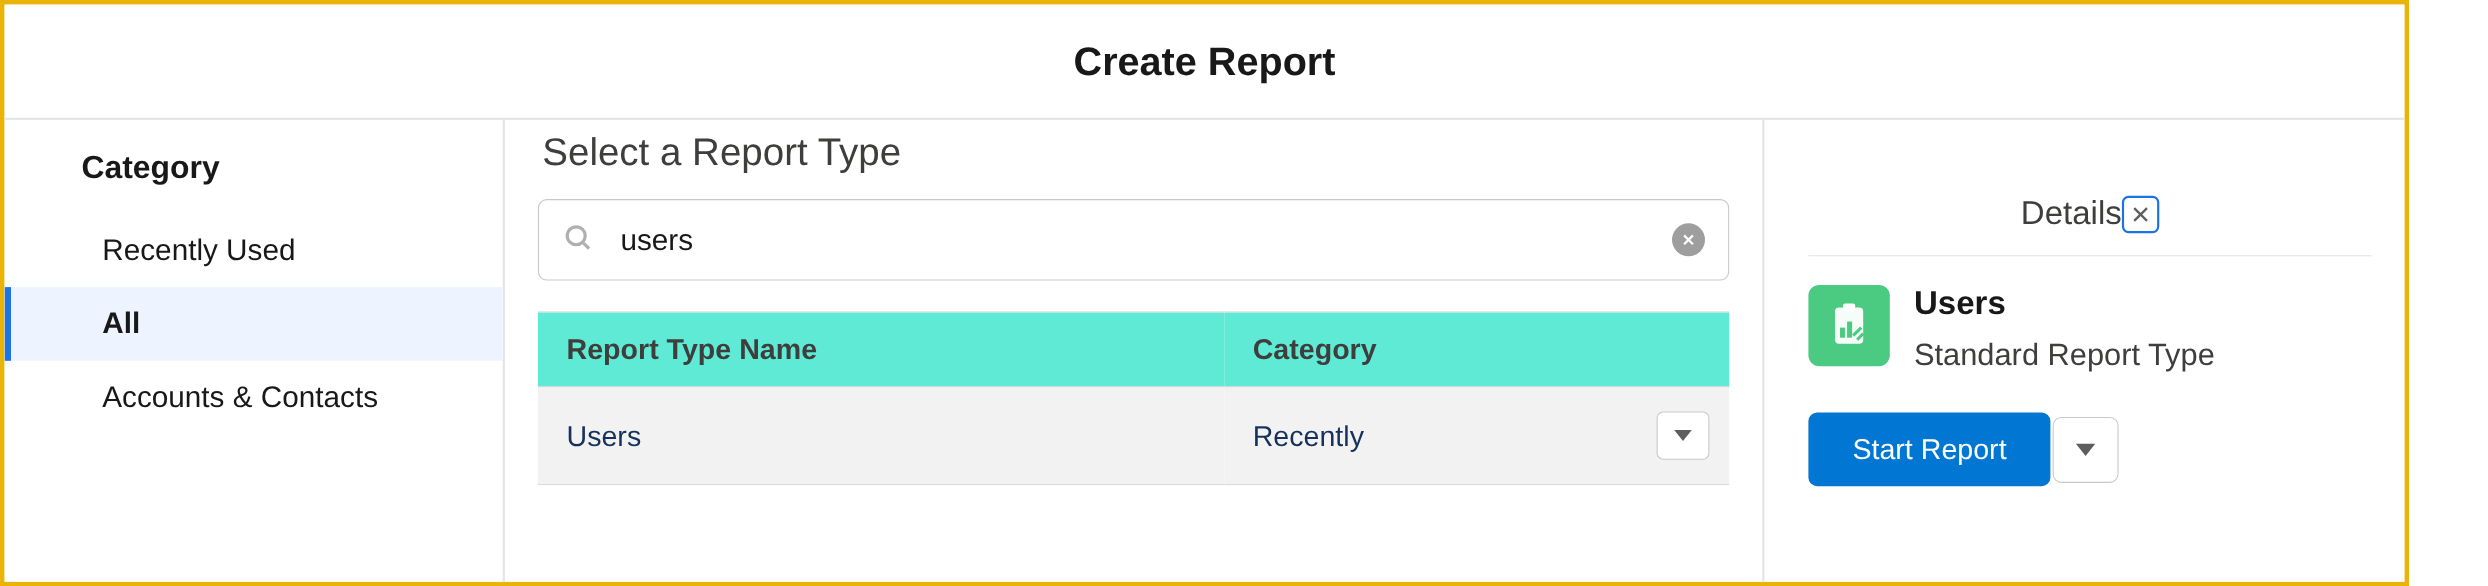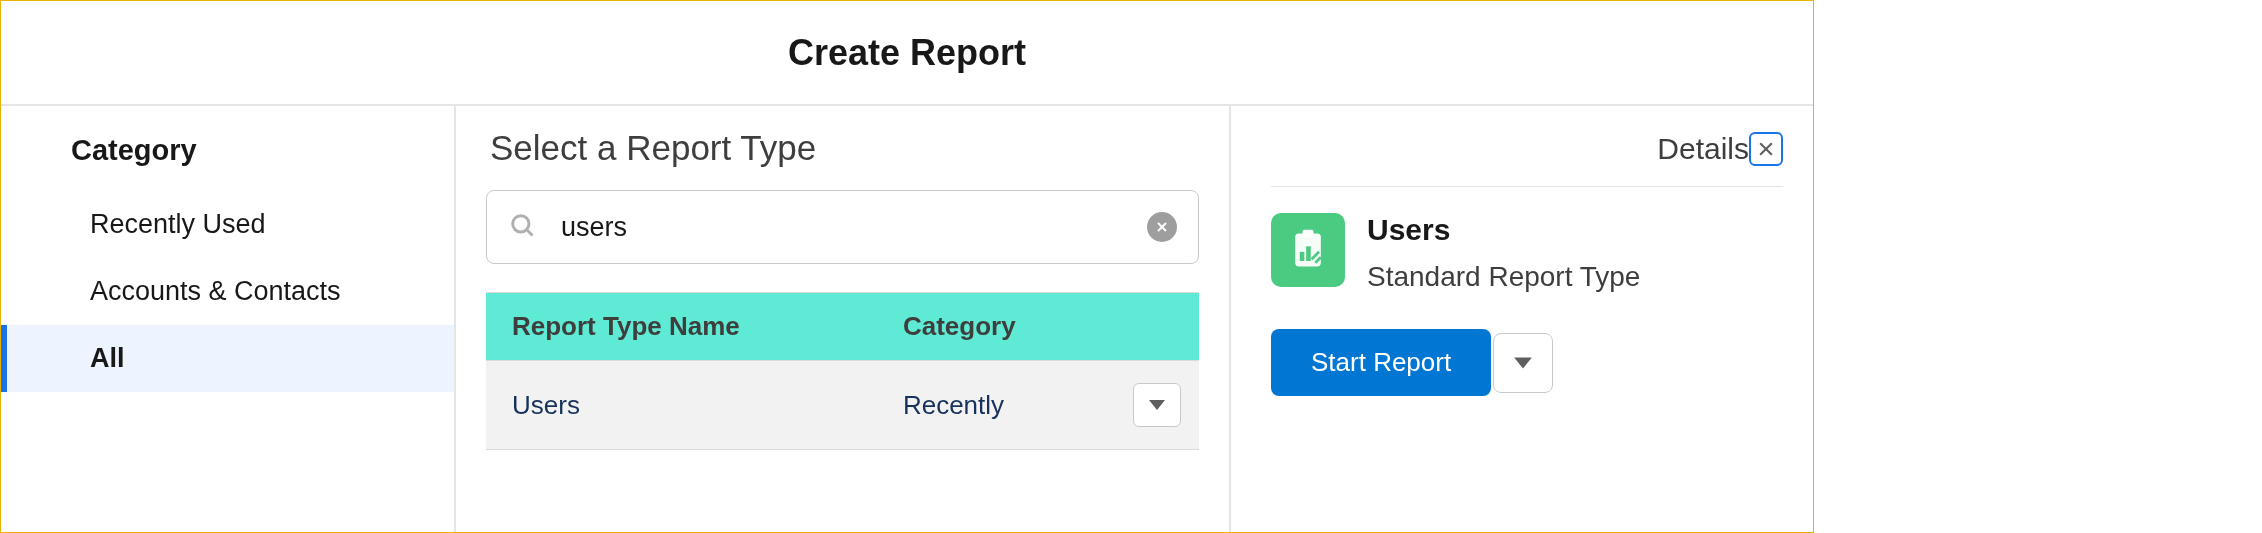--- a/index.html
+++ b/index.html
@@ -6,22 +6,22 @@
       box-sizing: border-box;
       margin: 0;
       padding: 0;
     }
     body {
       font-family: -apple-system, BlinkMacSystemFont, "Segoe UI", Helvetica, Arial, sans-serif;
       background: #ffffff;
       color: #181818;
     }
     .modal {
-      border: 1px solid #eab308;
-      width: 1814px;
+      border: 4px solid #eab308;
+      width: 2190px;
       height: 533px;
       overflow: hidden;
       display: flex;
       flex-direction: column;
     }
     .header {
       height: 105px;
       display: flex;
       align-items: center;
       justify-content: center;
@@ -65,21 +65,21 @@
       position: absolute;
       left: 0;
       top: 0;
       bottom: 0;
       width: 6px;
       background: #1b73e8;
     }
     
     .main {
       flex: 1;
-      padding: 22px 30px 0 30px;
+      padding: 10px 30px 0 30px;
       display: flex;
       flex-direction: column;
       border-right: 2px solid #e5e5e5;
       overflow: hidden;
     }
     .main-title {
       font-size: 35px;
       font-weight: 500;
       color: #3e3e3c;
       margin-bottom: 22px;
@@ -163,24 +163,25 @@
     }
     
     .details {
       width: 582px;
       padding: 26px 30px 0 40px;
       position: relative;
     }
     .details-header {
       display: flex;
       align-items: center;
-      justify-content: flex-end;
+      justify-content: center;
       padding-bottom: 20px;
       border-bottom: 1px solid #e5e5e5;
       margin-bottom: 26px;
+      margin-top: 43px;
     }
     .details-title {
       font-size: 30px;
       font-weight: 500;
       color: #3e3e3c;
     }
     .close-btn {
       width: 34px;
       height: 34px;
       border: 2px solid #1b73e8;
@@ -251,22 +252,22 @@
 
   <div class="header">
     <div class="header-title">Create Report</div>
   </div>
 
   <div class="body">
 
     <div class="sidebar">
       <div class="sidebar-heading">Category</div>
       <div class="sidebar-item">Recently Used</div>
+      <div class="sidebar-item active">All</div>
       <div class="sidebar-item">Accounts &amp; Contacts</div>
-      <div class="sidebar-item active">All</div>
     </div>
 
     <div class="main">
       <div class="main-title">Select a Report Type</div>
 
       <div class="search-wrap">
         <span class="search-icon">
           <svg width="28" height="28" viewBox="0 0 24 24" fill="none" stroke="currentColor" stroke-width="2.5">
             <circle cx="11" cy="11" r="7"></circle>
             <line x1="21" y1="21" x2="16.65" y2="16.65"></line>

